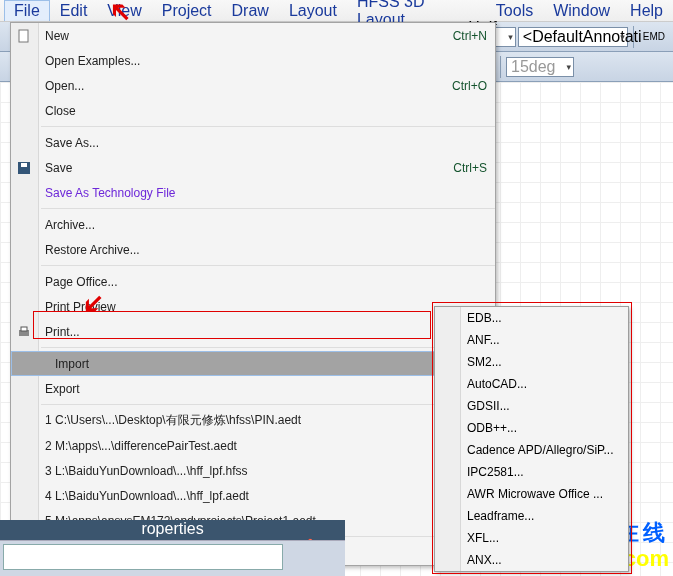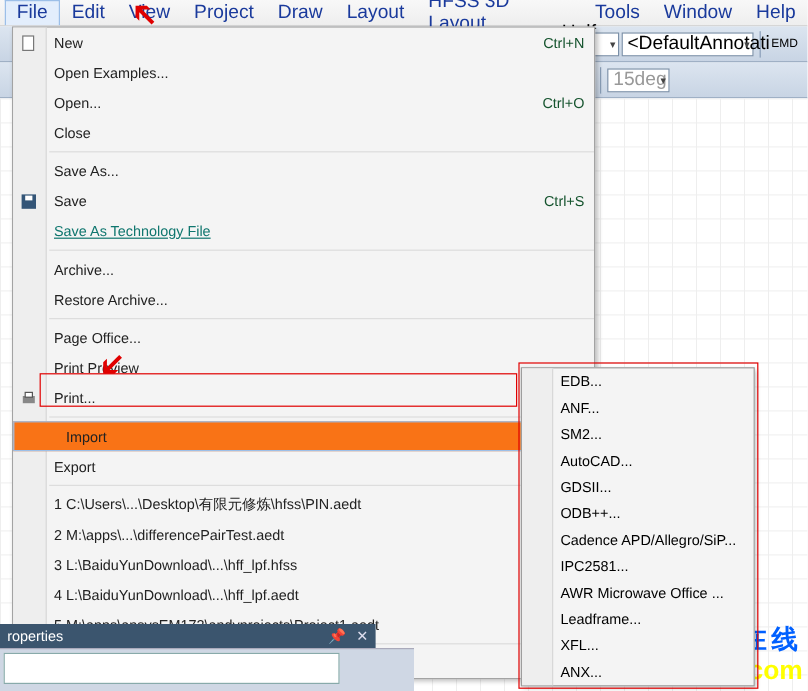--- a/index.html
+++ b/index.html
@@ -130,34 +130,34 @@
 .dropdown li {
   display: flex;
   align-items: center;
   height: 25px;
   padding-left: 34px;
   padding-right: 8px;
   color: #222;
   cursor: default;
   position: relative;
 }
-.dropdown li.disabled { color: #0f766e; text-decoration: underline; }
+.dropdown li.disabled { color: #6d28d9; }
 .dropdown li .shortcut {
   margin-left: auto;
   color: #14532d;
 }
 .dropdown li.submenu::after {
   content: "▸";
   position: absolute;
   right: 8px;
   font-size: 11px;
   color: #333;
 }
 .dropdown li.highlight {
-  background: #f97316;
+  background: #a3a3a3;
   outline: 1px solid #9cbfe8;
   outline-offset: -1px;
   padding-left: 44px;
 }
 .dropdown .sep {
   height: 1px;
   background: #ddd;
   margin: 3px 0 3px 30px;
 }
 .dropdown .ico {
@@ -198,28 +198,29 @@
   position: absolute;
   font-size: 28px;
   color: #e00000;
   font-family: Arial;
   transform-origin: center;
 }
 .panel-header {
   position: absolute;
   left: 0;
   top: 520px;
-  width: 313px;
+  width: 345px;
   height: 20px;
   background: #3b556e;
   color: #fff;
   display: flex;
   align-items: center;
   padding: 0 6px;
-  font-size: 12px;
+  font-size: 16px;
+  flex-direction: column;
 }
 .panel-header .ctrl {
   margin-left: auto;
   display: flex; gap: 8px;
   color: #dde;
 }
 .panel-body {
   position: absolute;
   left:0; top:540px;
   width:345px; height:36px;
@@ -267,21 +268,21 @@
         <rect x="2" y="2" width="10" height="10" fill="#fc0"></rect>
       </svg>
     </span>
   <span class="tb-sep"></span>
   <span class="tb-btn">
       <svg class="i" viewBox="0 0 14 14">
         <path d="M1 10 L5 4 L9 10 L13 4" stroke="#000" fill="none" stroke-width="1.5"></path>
       </svg>
     </span>
   <span class="tb-sep"></span>
-  <div class="tb-combo" style="width:52px;color:#999">15deg</div>
+  <div class="tb-combo" style="width:68px;color:#999">15deg</div>
 </div>
 
 <div class="canvas">
   <div class="grid-bg"></div>
 </div>
 
 <div class="watermark" style="left:230px; top:280px">1CAE.COM</div>
 
 <div class="overlay-cn">仿真在线</div>
 <div class="overlay-url">

